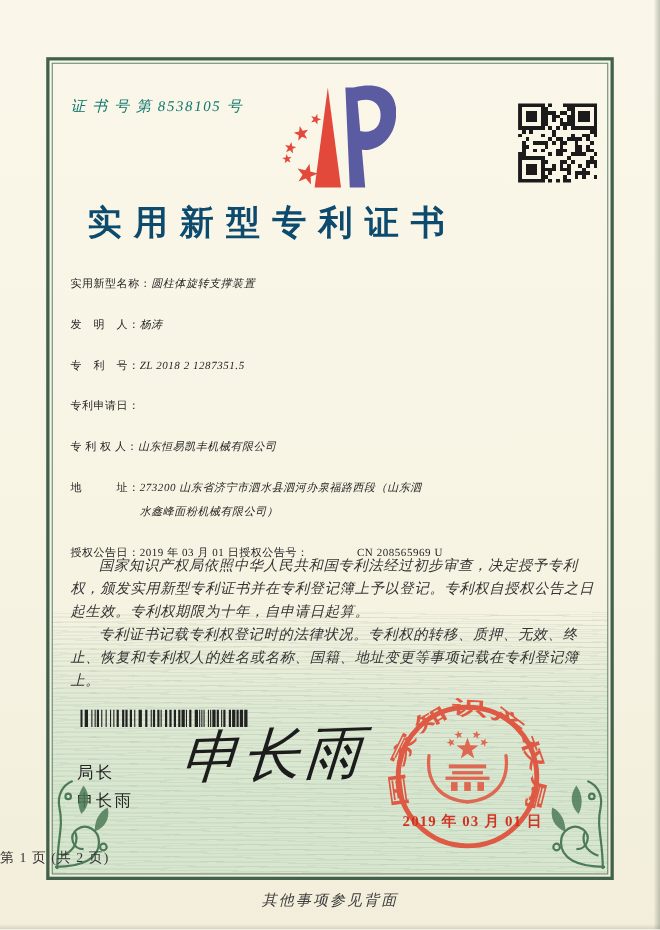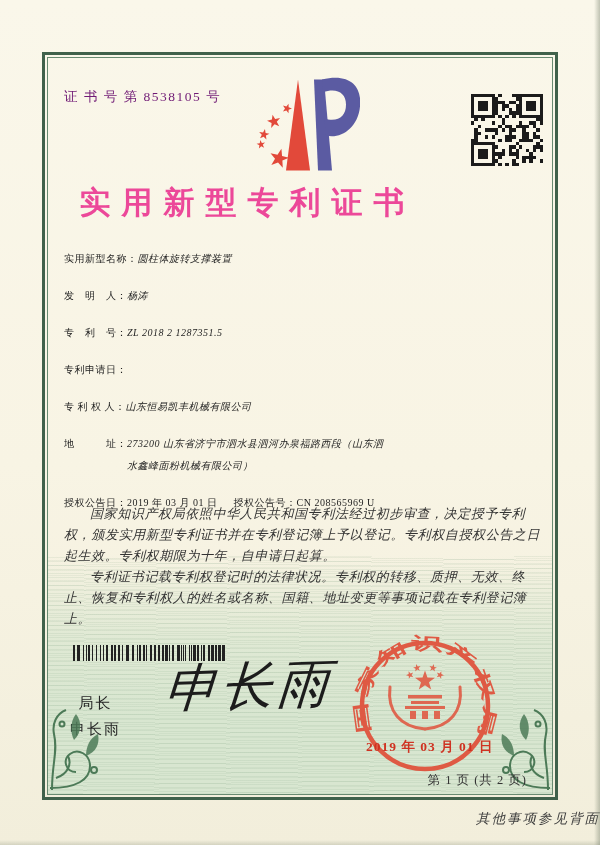--- a/index.html
+++ b/index.html
@@ -16,54 +16,54 @@
          border:3px solid #40614b;}
   .frame-inner{position:absolute;inset:2px;border:1px solid #688a71;}
 
   .wash{position:absolute;left:47px;top:556px;width:506px;height:238px;
         background:
           repeating-linear-gradient(0.8deg, rgba(96,140,104,.10) 0 1px, rgba(255,255,255,0) 1px 4px),
           repeating-linear-gradient(-0.8deg, rgba(96,140,104,.08) 0 1px, rgba(255,255,255,0) 1px 5px),
           linear-gradient(180deg, rgba(216,230,208,0) 0px, rgba(216,230,208,.75) 85px, #d8e6d0 160px);
   }
 
-  .cert-no{position:absolute;left:64px;top:88px;font-size:13.5px;letter-spacing:1.5px;color:#701a75;}
+  .cert-no{position:absolute;left:64px;top:88px;font-size:13.5px;letter-spacing:1.5px;color:#0f766e;font-style:italic;}
 
   .logo{position:absolute;left:240px;top:72px;width:120px;height:106px;}
   .qr{position:absolute;left:471px;top:94px;width:72px;height:72px;}
 
   .title{position:absolute;left:0;top:182px;width:484px;text-align:center;
-         font-size:31px;font-weight:bold;letter-spacing:11px;color:#ec4899;text-indent:11px;}
+         font-size:31px;font-weight:bold;letter-spacing:11px;color:#0c4a6e;text-indent:11px;}
 
   .fields{position:absolute;left:64px;top:248px;width:482px;font-size:10px;color:#1f1f1f;}
   .field-row{display:flex;margin-bottom:15px;line-height:22px;letter-spacing:.5px;}
   .field-label{white-space:pre;flex:none;}
   .field-value{white-space:pre-line;font-style:italic;}
   .grant-row{display:flex;line-height:22px;letter-spacing:.5px;}
-  .grant-right{margin-left:16px;display:flex;}
+  .grant-right{display:flex;gap:44px;}
 
   .paras{position:absolute;left:64px;top:503px;width:478px;font-size:13px;
          line-height:21px;color:#333;letter-spacing:.6px;}
   .paras p{margin:0;text-indent:2em;font-style:italic;}
 
   .barcode{position:absolute;left:73px;top:645px;width:154px;height:16px;}
 
   .chief{position:absolute;left:70px;top:690px;font-size:15px;color:#262626;
-         font-family:"Liberation Sans","DejaVu Sans",sans-serif;letter-spacing:2px;line-height:26px;text-align:center;}
+         font-family:"Liberation Sans","DejaVu Sans",sans-serif;letter-spacing:2px;line-height:26px;}
   .sig{position:absolute;left:165px;top:652px;font-size:52px;color:#1c1c1c;
        font-style:italic;font-weight:500;letter-spacing:4px;
        transform:rotate(-2deg) skewX(-6deg);}
 
   .seal{position:absolute;left:352px;top:633px;width:146px;height:146px;opacity:.93;}
   .seal-date{position:absolute;left:366px;top:738px;font-size:13.5px;font-weight:600;
              color:#cf3322;letter-spacing:1px;}
 
-  .page-num{position:absolute;left:0;top:772px;width:491px;text-align:right;
-            font-size:12.5px;color:#333;letter-spacing:1px;margin-left:36px;}
-  .back-note{position:absolute;left:0;top:810px;width:600px;text-align:right;
+  .page-num{position:absolute;left:0;top:772px;width:491px;text-align:left;
+            font-size:12.5px;color:#333;letter-spacing:1px;}
+  .back-note{position:absolute;left:0;top:810px;width:600px;text-align:center;
              font-size:13.5px;color:#3c3c3c;font-style:italic;letter-spacing:2px;}
 
   .flourish{position:absolute;width:92px;height:88px;}
   .flourish.bl{left:46px;top:704px;}
   .flourish.br{left:462px;top:704px;transform:scaleX(-1);}
 </style>
 </head>
 <body>
 
 <div class="page">

